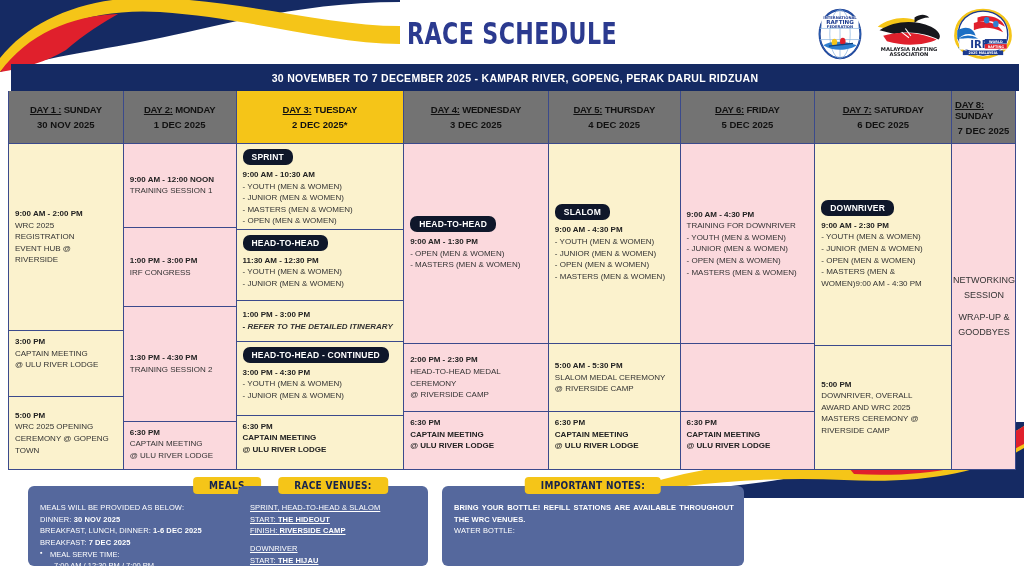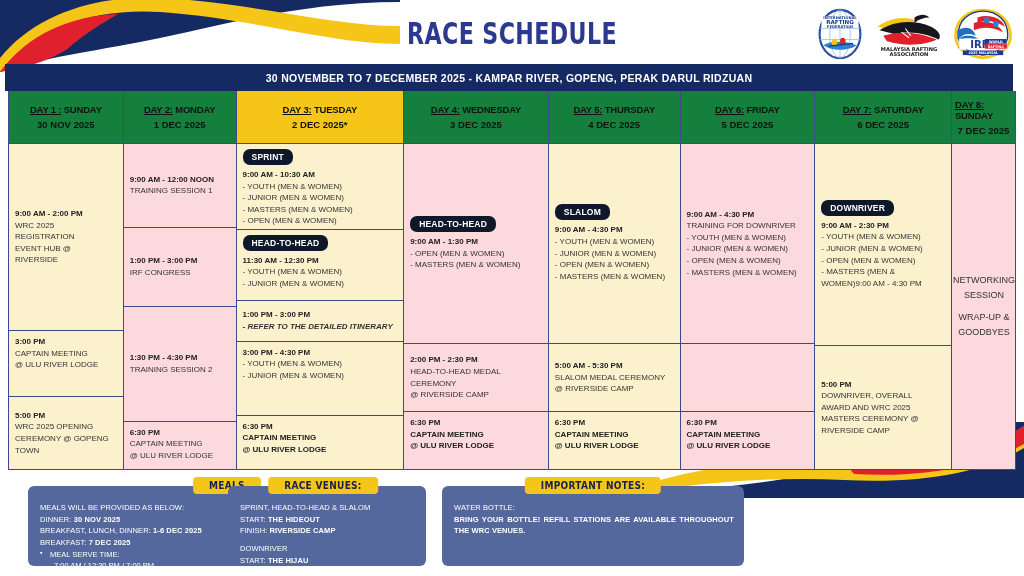--- a/index.html
+++ b/index.html
@@ -24,36 +24,36 @@
     font-family:"DejaVu Sans Condensed","Liberation Sans",sans-serif;
     transform: scaleX(0.82); transform-origin: center;
   }
 
   
   .logos { position:absolute; right:8px; top:8px; display:flex; align-items:center; gap:6px; }
   .logo { height:52px; width:auto; display:block; }
 
   
   .date-banner {
-    position:absolute; left:5px; top:64px; width:1008px; height:27px;
+    position:absolute; left:11px; top:64px; width:1008px; height:27px;
     background:#152a63; color:#ffffff;
     display:flex; align-items:center; justify-content:center;
     font-size:10.5px; font-weight:bold; letter-spacing:0.3px;
   }
 
   
   .schedule {
     position:absolute; left:8px; top:91px; width:1008px; height:379px;
     display:flex; border:1.5px solid #3b4a8c; border-top:none;
   }
   .day-col { display:flex; flex-direction:column; border-right:1.5px solid #3b4a8c; }
   .day-col:last-child { border-right:none; }
 
   .day-head {
-    height:53px; background:#15803d;
+    height:53px; background:#737373;
     display:flex; flex-direction:column; align-items:center; justify-content:center;
     border-bottom:1.5px solid #3b4a8c;
     padding:2px 3px;
   }
   .day-head.hl { background:#f5c518; }
   .day-head .d1 { font-size:9.5px; font-weight:bold; color:#111; letter-spacing:-0.2px; }
   .day-head .d1 .u { text-decoration:underline; }
   .day-head .d2 { font-size:9.5px; font-weight:bold; color:#111; margin-top:4px; }
 
   .day-body { flex:1; display:flex; flex-direction:column; }
@@ -242,20 +242,23 @@
             </div>
             <div class="t-time">11:30 AM - 12:30 PM</div>
             <div class="t-line">- YOUTH (MEN &amp; WOMEN)</div>
             <div class="t-line">- JUNIOR (MEN &amp; WOMEN)</div>
           </div>
           <div class="cell cream mid" style="flex: 36 0 0px;">
             <div class="t-time">1:00 PM - 3:00 PM</div>
             <div class="t-line em">- REFER TO THE DETAILED ITINERARY</div>
           </div>
           <div class="cell cream" style="flex: 76 0 0px;">
+            <div class="pill-wrap left">
+              <span class="pill">HEAD-TO-HEAD - CONTINUED</span>
+            </div>
             <div class="t-time">3:00 PM - 4:30 PM</div>
             <div class="t-line">- YOUTH (MEN &amp; WOMEN)</div>
             <div class="t-line">- JUNIOR (MEN &amp; WOMEN)</div>
           </div>
           <div class="cell cream" style="flex: 52 0 0px;">
             <div class="t-time">6:30 PM</div>
             <div class="t-time">CAPTAIN MEETING</div>
             <div class="t-time">@ ULU RIVER LODGE</div>
           </div>
         </div>
@@ -383,29 +386,29 @@
   <div class="info-row" id="info-row">
       <div class="info-box" style="left: 28px; top: 8px; width: 398px; height: 80px;">
         <div class="info-tab">MEALS</div>
         <div class="info-line">MEALS WILL BE PROVIDED AS BELOW:</div>
         <div class="info-line">DINNER: <span class="bd">30 NOV 2025</span></div>
         <div class="info-line">BREAKFAST, LUNCH, DINNER: <span class="bd">1-6 DEC 2025</span></div>
         <div class="info-line">BREAKFAST: <span class="bd">7 DEC 2025</span></div>
         <div class="info-bullet">MEAL SERVE TIME:</div>
         <div class="info-indent">7:00 AM / 12:30 PM / 7:00 PM</div>
       </div>
-      <div class="info-box" style="left: 228px; top: 8px; width: 190px; height: 80px;">
+      <div class="info-box" style="left: 238px; top: 8px; width: 190px; height: 80px; text-decoration: underline;">
         <div class="info-tab">RACE VENUES:</div>
         <div class="info-line">SPRINT, HEAD-TO-HEAD &amp; SLALOM</div>
         <div class="info-line">START: <span class="bd">THE HIDEOUT</span></div>
         <div class="info-line">FINISH: <span class="bd">RIVERSIDE CAMP</span></div>
         <div class="sp"></div>
         <div class="info-line">DOWNRIVER</div>
         <div class="info-line">START: <span class="bd">THE HIJAU</span></div>
         <div class="info-line">FINISH: <span class="bd">MURNI CAMP</span></div>
       </div>
       <div class="info-box" style="left: 442px; top: 8px; width: 302px; height: 80px;">
         <div class="info-tab">IMPORTANT NOTES:</div>
+        <div class="info-line b just">BRING YOUR BOTTLE! REFILL STATIONS ARE AVAILABLE THROUGHOUT THE WRC VENUES.</div>
         <div class="info-line">WATER BOTTLE:</div>
-        <div class="info-line b just">BRING YOUR BOTTLE! REFILL STATIONS ARE AVAILABLE THROUGHOUT THE WRC VENUES.</div>
       </div>
     </div>
 </div>
 
 </body></html>

